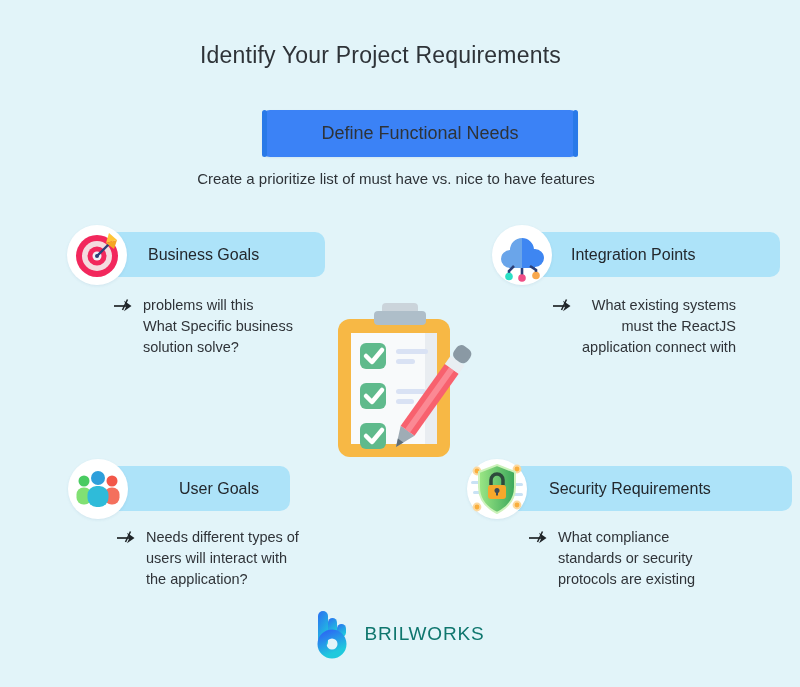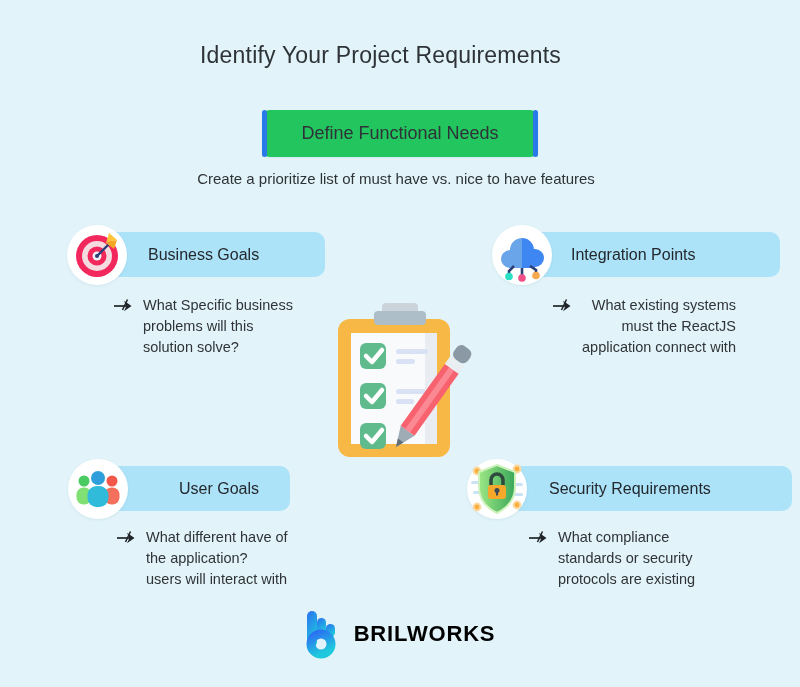--- a/index.html
+++ b/index.html
@@ -10,22 +10,22 @@
     font-family:"Liberation Sans",sans-serif;
     color:#2F3338;
     overflow:hidden;
   }
   .title{
     position:absolute;left:0;top:42px;width:761px;
     text-align:center;font-size:23px;font-weight:500;
     color:#2E3338;letter-spacing:.2px;
   }
   .define-btn{
-    position:absolute;left:262px;top:110px;width:276px;height:47px;
-    background:#22c55e;border-radius:8px;
+    position:absolute;left:262px;top:110px;width:316px;height:47px;
+    background:#3b82f6;border-radius:8px;
     display:flex;align-items:center;justify-content:center;
     font-size:18px;font-weight:500;color:#2E3338;
     box-shadow:0 1px 2px rgba(40,80,140,.08);
   }
   .define-btn::before,.define-btn::after{
     content:"";position:absolute;top:0;bottom:0;width:5px;
     background:#2979E8;border-radius:4px;
   }
   .define-btn::before{left:0;}
   .define-btn::after{right:0;}
@@ -60,21 +60,21 @@
   .body-biz{left:113px;top:295px;}
   .body-int{left:552px;top:295px;text-align:right;}
   .body-usr{left:116px;top:527px;}
   .body-sec{left:528px;top:527px;}
   .center-art{position:absolute;left:320px;top:297px;}
   .brand{
     position:absolute;left:0;top:606px;width:800px;height:56px;
     display:flex;align-items:center;justify-content:center;gap:13px;
   }
   .brand-text{
-    font-size:22px;font-weight:700;letter-spacing:.8px;color:#000000;
+    font-size:19px;font-weight:400;letter-spacing:.8px;color:#0f766e;
   }
 </style>
 </head>
 <body>
 
 <div class="canvas">
 
   <div class="title">Identify Your Project Requirements</div>
 
   <div class="define-btn">
@@ -98,22 +98,22 @@
       <circle cx="24" cy="25" r="2" fill="#2B3F77"></circle>
     </svg>
   </div>
   <div class="body-block body-biz">
     <svg class="arr" width="22" height="15" viewBox="0 0 22 15">
       <line x1="1" y1="8" x2="16" y2="8" stroke="#1F2428" stroke-width="1.7"></line>
       <path d="M11,2.8 L18.5,8 L11,13.2 L13.4,8 Z" fill="#1F2428"></path>
       <line x1="9.5" y1="12" x2="14.5" y2="1.5" stroke="#1F2428" stroke-width="1.5"></line>
     </svg>
     <div>
+      <div>problems will this</div>
       <div>What Specific business</div>
-      <div>problems will this</div>
       <div>solution solve?</div>
     </div>
   </div>
 
   <div class="badge badge-int">
     <span>Integration Points</span>
   </div>
   <div class="icon-circle circle-int">
     <svg width="52" height="54" viewBox="0 0 52 54">
       <defs>
@@ -162,23 +162,23 @@
       <rect x="15.5" y="18" width="21" height="21" rx="9" fill="#2FBBD9"></rect>
     </svg>
   </div>
   <div class="body-block body-usr">
     <svg class="arr" width="22" height="15" viewBox="0 0 22 15">
       <line x1="1" y1="8" x2="16" y2="8" stroke="#1F2428" stroke-width="1.7"></line>
       <path d="M11,2.8 L18.5,8 L11,13.2 L13.4,8 Z" fill="#1F2428"></path>
       <line x1="9.5" y1="12" x2="14.5" y2="1.5" stroke="#1F2428" stroke-width="1.5"></line>
     </svg>
     <div>
-      <div>What different have of</div>
+      <div>Needs different types of</div>
+      <div>users will interact with</div>
       <div>the application?</div>
-      <div>users will interact with</div>
     </div>
   </div>
 
   <div class="badge badge-sec">
     <span>Security Requirements</span>
   </div>
   <div class="icon-circle circle-sec">
     <svg width="56" height="56" viewBox="0 0 56 56">
       <defs>
         <linearGradient id="shieldGrad" x1="0" y1="0" x2="1" y2="0">

